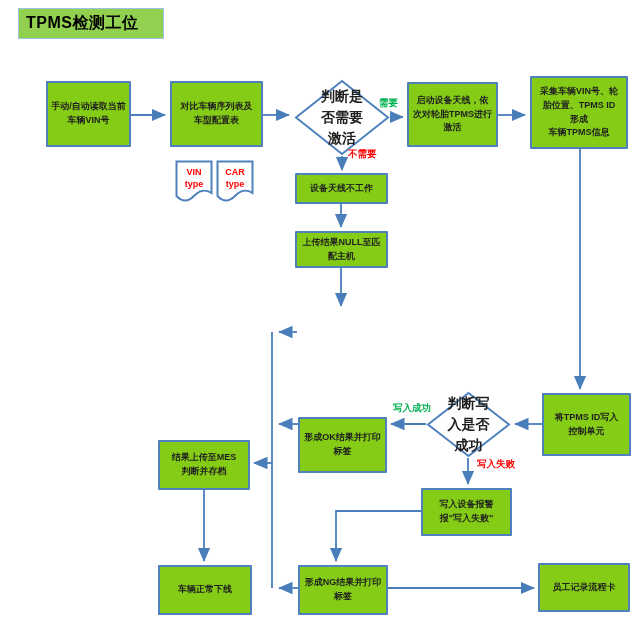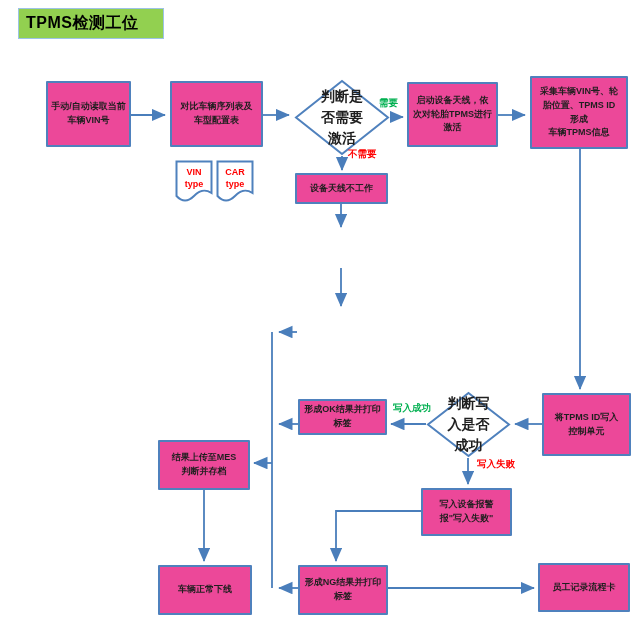--- a/index.html
+++ b/index.html
@@ -2,21 +2,21 @@
 <html><head>
 <meta charset="utf-8">
 <style>
   html,body { margin:0; padding:0; background:#ffffff; }
   #canvas {
     position:relative; width:640px; height:621px; background:#ffffff;
     font-family:"Liberation Sans","DejaVu Sans",sans-serif; overflow:hidden;
   }
   .node {
     position:absolute; box-sizing:border-box;
-    border:2px solid #4f81bd; background:#ec4899; border-radius:1px;
+    border:2px solid #4f81bd; background:#84cc16; border-radius:1px;
     color:#1f1f1f; font-size:9px; line-height:1.55; font-weight:600;
     display:flex; align-items:center; justify-content:center;
     text-align:center; white-space:pre-line; padding:2px;
   }
   .diamond { position:absolute; }
   .diamond svg { position:absolute; left:0; top:0; }
   .diamond .dtext {
     position:absolute; inset:0; display:flex; align-items:center; justify-content:center;
     text-align:center; font-size:14px; line-height:1.5; font-weight:600; color:#1f1f1f;
     white-space:pre-line;
@@ -110,23 +110,25 @@
   <div class="doc" style="left:216px; top:160px; width:38px; height:44px;">
     <svg width="38" height="44" viewBox="0 0 38 44">
       <path d="M1.5,1.5 H36.5 V33 C30,29 25,30 19,36 C13,42 7,42 1.5,36 Z" fill="#ffffff" stroke="#4f81bd" stroke-width="2"></path>
     </svg>
     <div class="doc-label">CAR
 type</div>
   </div>
 
   <div class="node" style="left:295px; top:173px; width:93px; height:31px;">设备天线不工作</div>
 
+  <div class="node" style="left:295px; top:231px; width:93px; height:37px;">上传结果NULL至匹
+配主机</div>
 
 
-  <div class="node" style="left:298px; top:399px; width:89px; height:36px;">形成OK结果并打印
+  <div class="node" style="left:298px; top:417px; width:89px; height:56px;">形成OK结果并打印
 标签</div>
 
   <div class="diamond" style="left:426px; top:391px; width:85px; height:67px;">
     <svg width="85" height="67" viewBox="0 0 85 67">
       <polygon points="42.5,2 83,33.5 42.5,65 2,33.5" fill="#ffffff" stroke="#4f81bd" stroke-width="2"></polygon>
     </svg>
     <div class="dtext">判断写
 入是否
 成功</div>
   </div>

